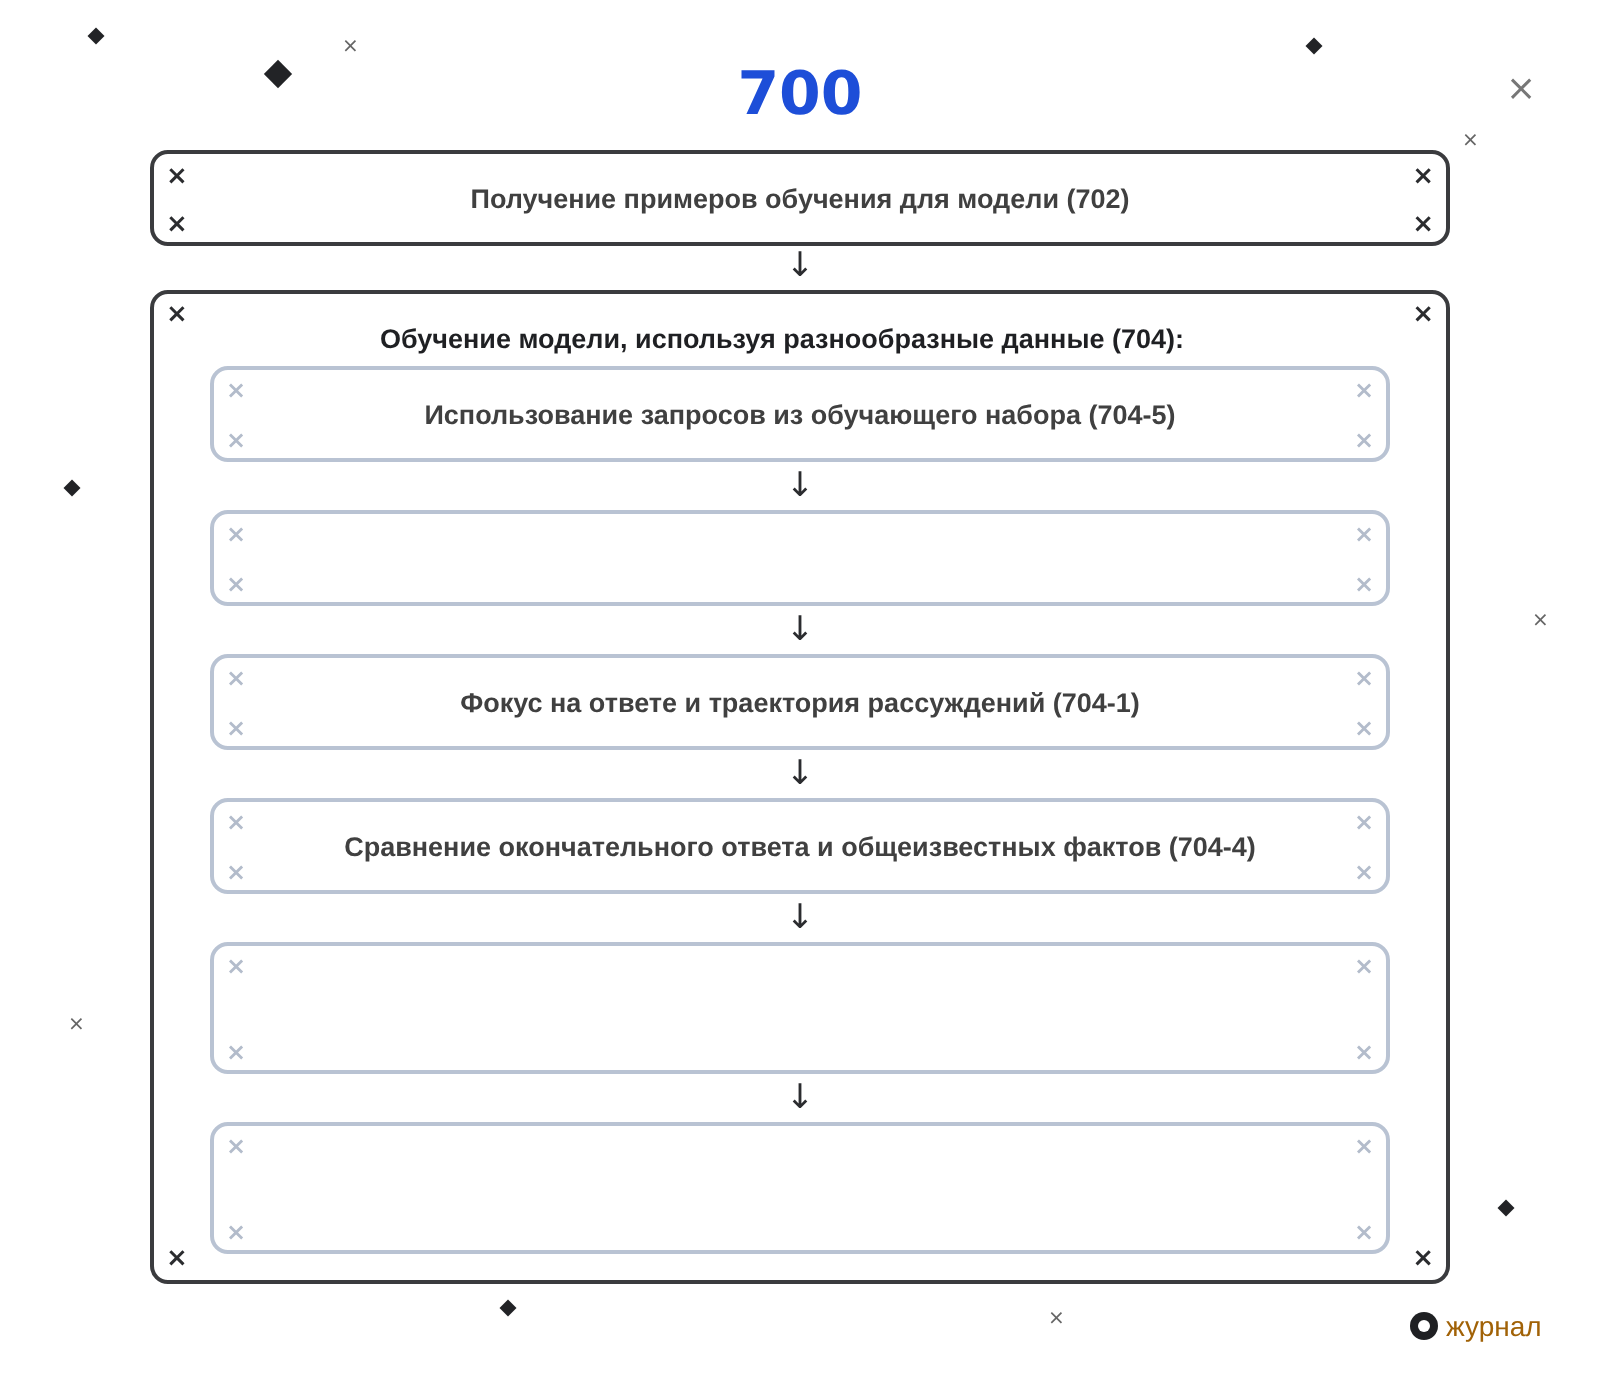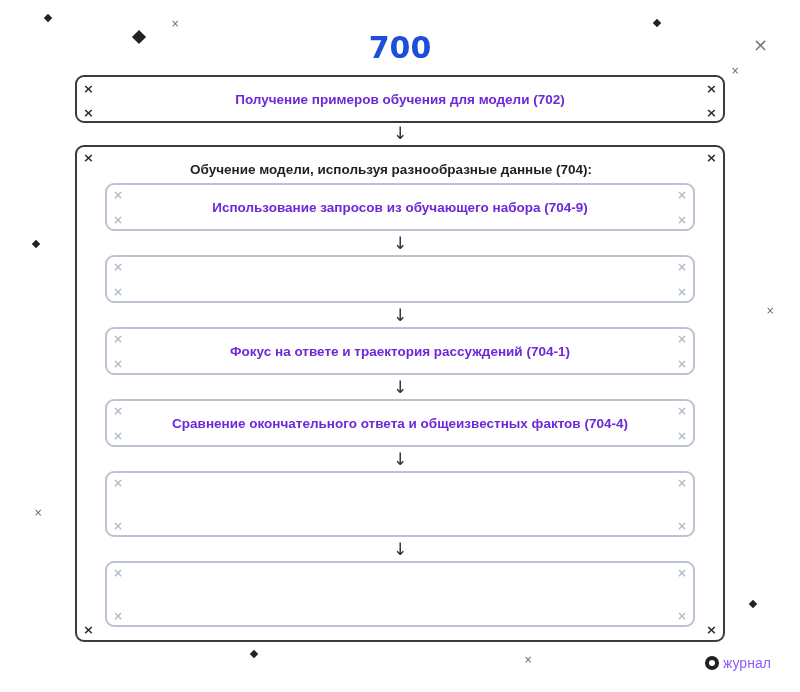--- a/index.html
+++ b/index.html
@@ -4,32 +4,32 @@
 <style>
   html, body { margin: 0; padding: 0; background: #ffffff; }
   body { width: 800px; height: 692px; position: relative; overflow: hidden;
          font-family: "Liberation Sans", sans-serif; color: #222326; }
   .title { position: absolute; left: 0; width: 800px; top: 30px; text-align: center;
            font-family: "DejaVu Sans", sans-serif; font-weight: bold; font-size: 30px; color: #1d4ed8; letter-spacing: 0px; }
   .box { position: absolute; box-sizing: border-box; border-radius: 9px; display: flex;
          align-items: center; justify-content: center; text-align: center; font-weight: bold; }
   .box.dark { border: 2px solid #3a3b3e; }
   .box.light { border: 2px solid #b9c3d3; }
-  .box .label { font-size: 13.5px; line-height: 17px; color: #6d28d9; }
+  .box .label { font-size: 13.5px; line-height: 17px; color: #404040; }
   .x { position: absolute; font-size: 13px; line-height: 13px; font-family: "DejaVu Sans", sans-serif; }
   .dark > .x { color: #2b2c2f; }
   .light > .x { color: #b3bccb; font-size: 12px; }
   .arrow { position: absolute; left: 390px; width: 20px; text-align: center; font-size: 17px;
            line-height: 18px; color: #2b2c2f; font-family: "DejaVu Sans", sans-serif; }
   .outer-title { position: absolute; left: 0; right: 18px; top: 15px; text-align: center;
                  font-size: 13.5px; font-weight: bold; color: #1f2023; }
   .diamond { position: absolute; background: #222326; transform: rotate(45deg); }
   .spark { position: absolute; color: #666; font-size: 10px; line-height: 10px; font-family: "DejaVu Sans", sans-serif; }
   .logo { position: absolute; left: 705px; top: 655px; display: flex; align-items: center; gap: 4px;
-          font-size: 14px; color: #8b5cf6; justify-content: flex-end; }
+          font-size: 14px; color: #a16207; justify-content: flex-end; }
   .logo-icon { width: 14px; height: 14px; border-radius: 50%; background: #1f2023; position: relative; }
   .logo-icon::after { content: ""; position: absolute; left: 4px; top: 4px; width: 6px; height: 6px;
                       border-radius: 50%; background: #fff; }
 </style>
 </head>
 <body>
 
 <div class="diamond" style="left:45px;top:15px;width:6px;height:6px;"></div>
 <div class="diamond" style="left:134px;top:32px;width:10px;height:10px;"></div>
 <div class="diamond" style="left:654px;top:20px;width:6px;height:6px;"></div>
@@ -61,21 +61,21 @@
   <span class="x" style="left:6px;bottom:4px;">×</span>
   <span class="x" style="right:6px;bottom:4px;">×</span>
   <div class="outer-title">Обучение модели, используя разнообразные данные (704):</div>
 </div>
 
 <div class="box light" style="left:105px;top:183px;width:590px;height:48px;">
   <span class="x" style="left:6px;top:4px;">×</span>
   <span class="x" style="left:6px;top:29px;">×</span>
   <span class="x" style="right:6px;top:4px;">×</span>
   <span class="x" style="right:6px;top:29px;">×</span>
-  <span class="label">Использование запросов из обучающего набора (704-9)</span>
+  <span class="label">Использование запросов из обучающего набора (704-5)</span>
 </div>
 <div class="arrow" style="top:234px;">↓</div>
 
 <div class="box light" style="left:105px;top:255px;width:590px;height:48px;">
   <span class="x" style="left:6px;top:4px;">×</span>
   <span class="x" style="left:6px;top:29px;">×</span>
   <span class="x" style="right:6px;top:4px;">×</span>
   <span class="x" style="right:6px;top:29px;">×</span>
 </div>
 <div class="arrow" style="top:306px;">↓</div>

